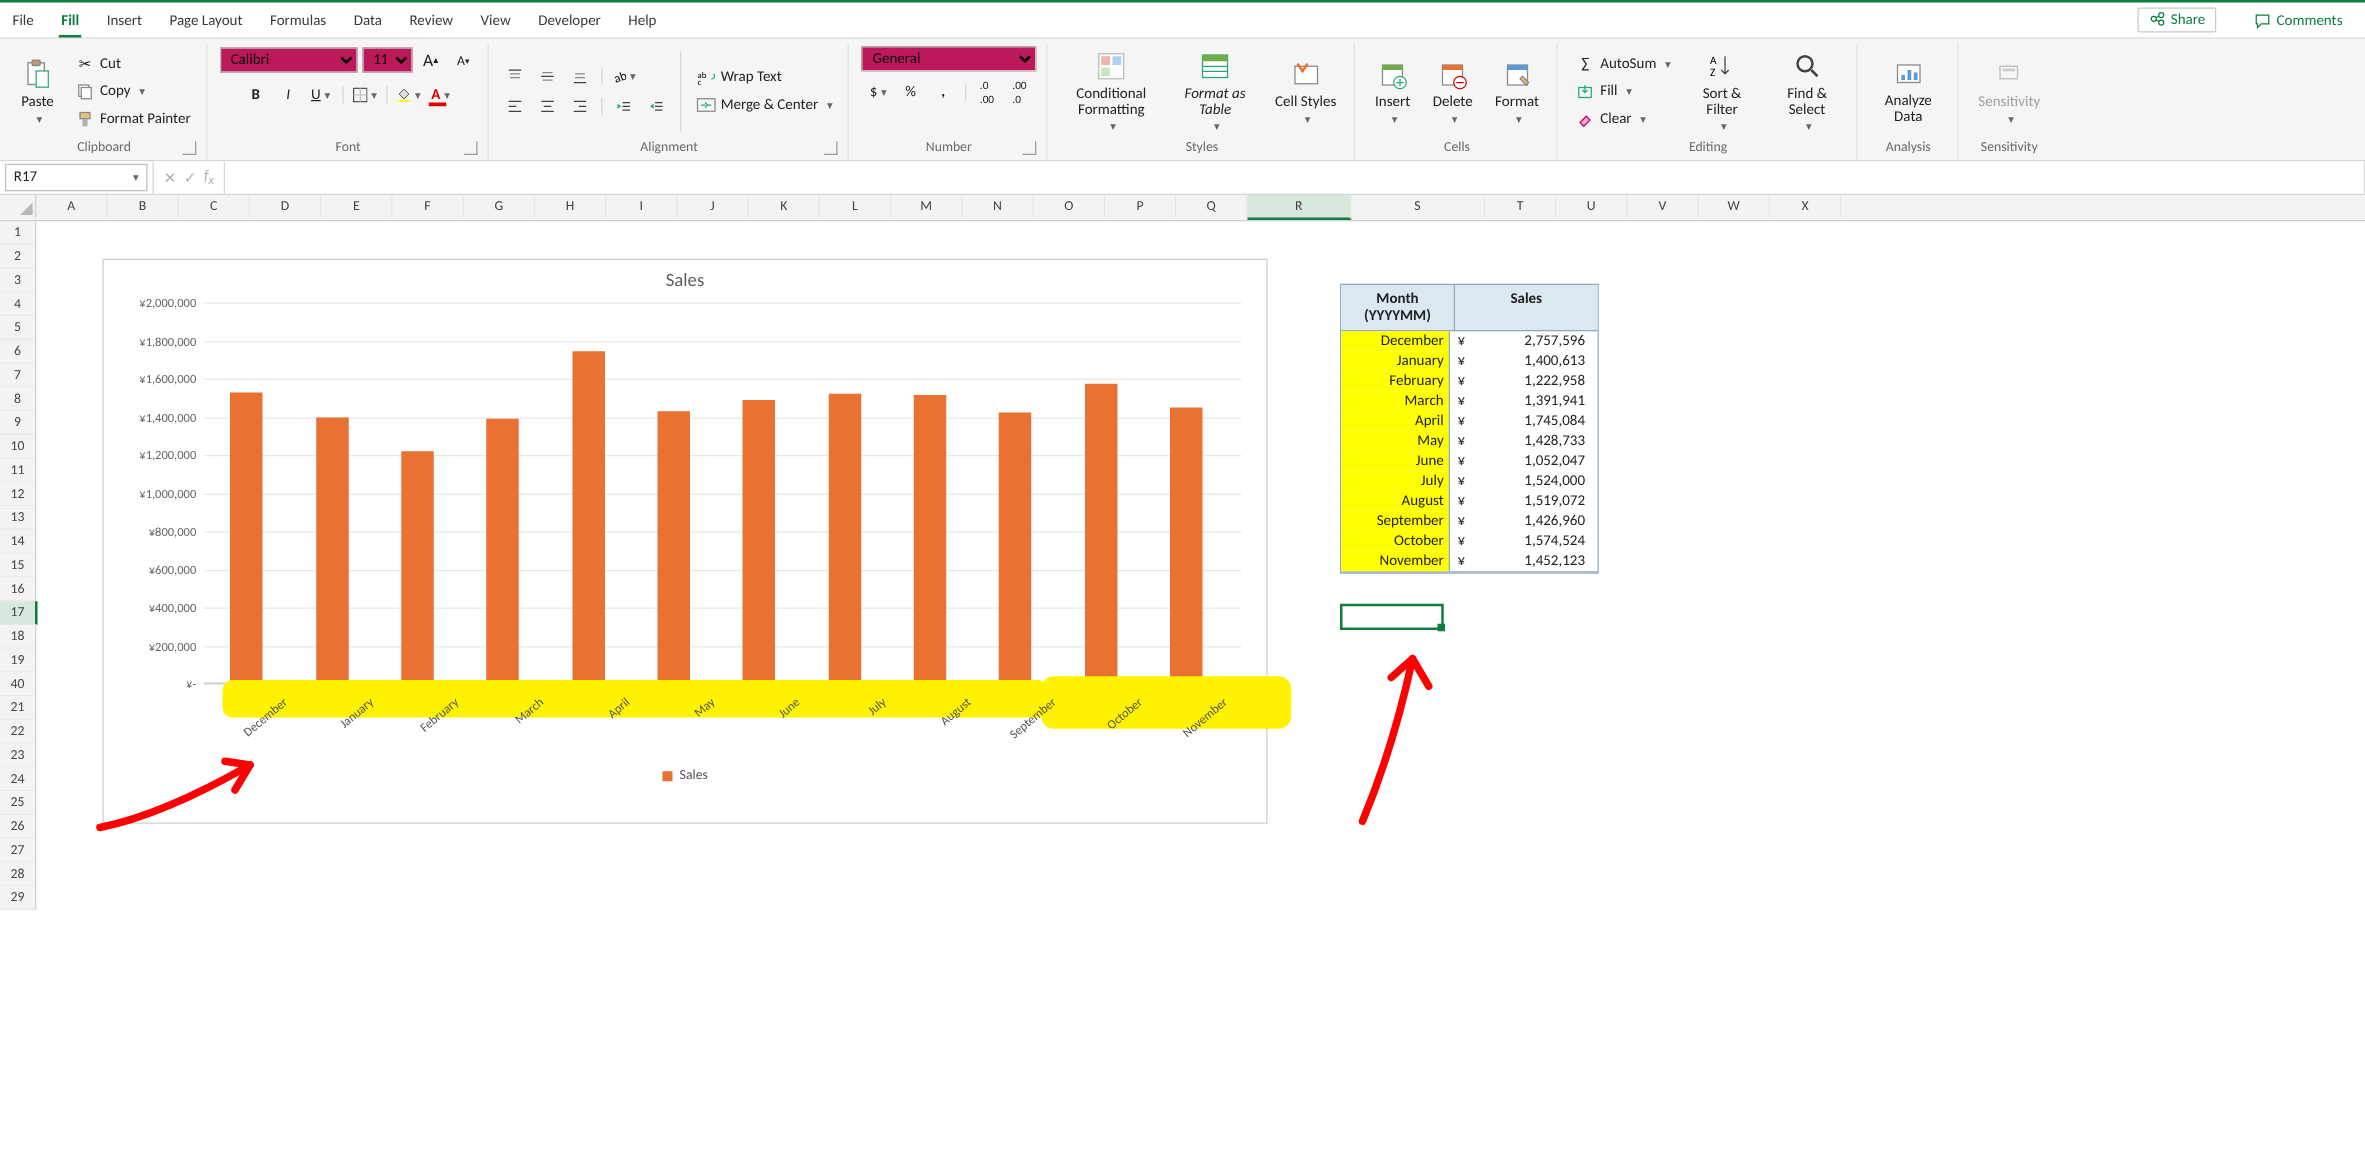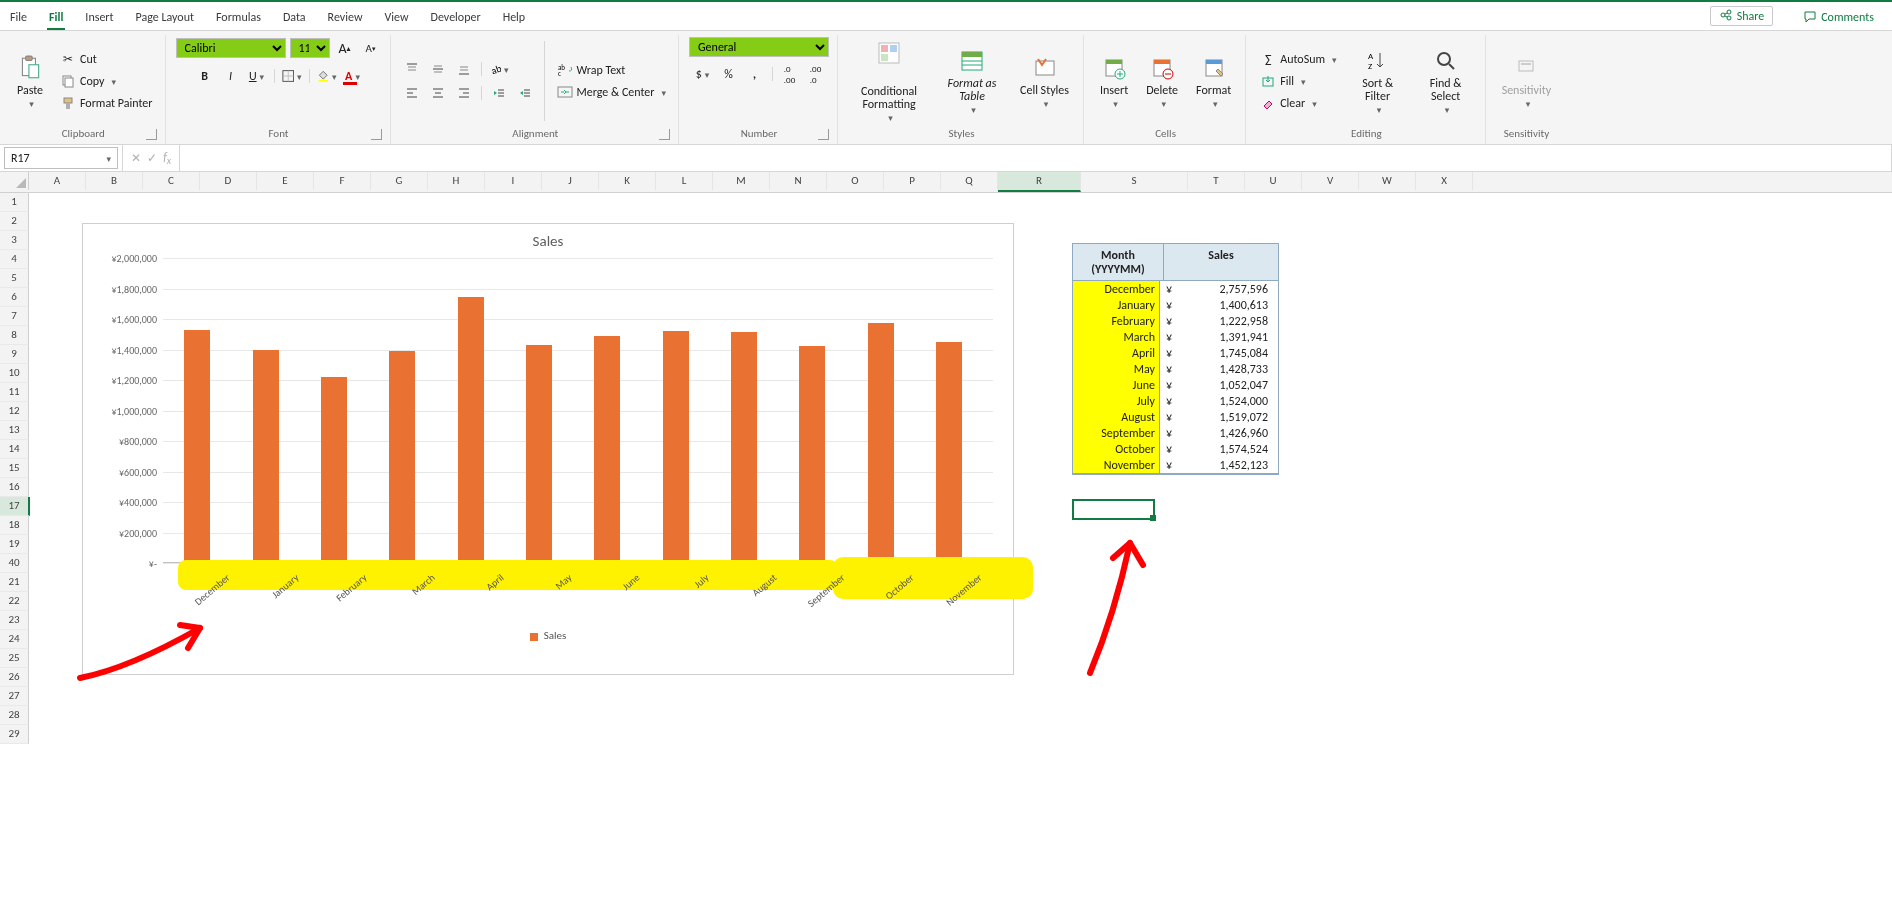--- a/index.html
+++ b/index.html
@@ -19,21 +19,21 @@
   .grp .body{flex:1;display:flex;align-items:center;gap:6px;}
   .grp .lbl{text-align:center;font-size:11px;color:#6a6a6a;padding:2px 0 2px 0;position:relative;}
   .dlaunch{position:absolute;right:0;bottom:2px;width:10px;height:10px;border:1px solid #9a9a9a;border-top:none;border-left:none;}
   .stack{display:flex;flex-direction:column;gap:2px;}
   .hstack{display:flex;align-items:center;gap:4px;}
   .ritem{display:flex;align-items:center;gap:4px;padding:2px 4px;border-radius:2px;white-space:nowrap;}
   .bigbtn{display:flex;flex-direction:column;align-items:center;justify-content:center;padding:2px 6px;gap:2px;text-align:center;line-height:1.1;}
   .bigicon{width:28px;height:28px;display:flex;align-items:center;justify-content:center;}
   .smicon{width:16px;height:16px;display:inline-flex;align-items:center;justify-content:center;}
   .dd::after{content:"▾";font-size:9px;color:#666;margin-left:3px;}
-  select,input.rin{border:1px solid #bfbfbf;background:#84cc16;font-family:inherit;font-size:12px;padding:1px 4px;height:20px;}
+  select,input.rin{border:1px solid #bfbfbf;background:#be185d;font-family:inherit;font-size:12px;padding:1px 4px;height:20px;}
   .fontname{width:110px;}
   .fontsize{width:40px;}
   .numfmt{width:140px;}
   .fmtbtn{width:20px;height:20px;display:inline-flex;align-items:center;justify-content:center;border:1px solid transparent;}
   .sep{width:1px;background:#d6d6d6;align-self:stretch;margin:4px 2px;}
   .muted{color:#a0a0a0;}
   
   .fbar{display:flex;align-items:center;border-bottom:1px solid #d6d6d6;height:26px;background:#fff;}
   .namebox{width:100px;border:1px solid #bfbfbf;margin:2px 4px;padding:1px 6px;height:18px;display:flex;align-items:center;justify-content:space-between;}
   .namebox::after{content:"▾";font-size:9px;color:#666;}
@@ -319,21 +319,21 @@
     <div class="body">
       <div class="bigbtn dd">
         <span class="bigicon">
             <svg width="26" height="26">
               <rect x="3" y="3" width="20" height="20" fill="#fff" stroke="#bbb"></rect>
               <rect x="5" y="5" width="7" height="7" fill="#f2b0b0"></rect>
               <rect x="14" y="5" width="7" height="7" fill="#b0d0f2"></rect>
               <rect x="5" y="14" width="7" height="7" fill="#c8e6c0"></rect>
             </svg>
           </span>
-        <span style="max-width:70px;margin-top:16px;">Conditional Formatting</span>
+        <span style="max-width:70px;">Conditional Formatting</span>
       </div>
       <div class="bigbtn dd">
         <span class="bigicon">
             <svg width="26" height="26">
               <rect x="3" y="4" width="20" height="18" fill="#fff" stroke="#2a7"></rect>
               <rect x="3" y="4" width="20" height="5" fill="#70ad47"></rect>
               <line x1="3" y1="13" x2="23" y2="13" stroke="#2a7"></line>
               <line x1="3" y1="17" x2="23" y2="17" stroke="#2a7"></line>
             </svg>
           </span>
@@ -432,20 +432,36 @@
               <circle cx="10" cy="10" r="6" fill="none" stroke="#444" stroke-width="2"></circle>
               <line x1="15" y1="15" x2="20" y2="20" stroke="#444" stroke-width="2"></line>
             </svg>
           </span>
         <span style="max-width:50px;">Find &amp; Select</span>
       </div>
     </div>
     <div class="lbl"><span>Editing</span></div>
   </div>
 
+  <div class="grp">
+    <div class="body">
+      <div class="bigbtn">
+        <span class="bigicon">
+            <svg width="26" height="26">
+              <rect x="4" y="6" width="18" height="14" fill="#fff" stroke="#888"></rect>
+              <rect x="7" y="14" width="3" height="4" fill="#5b9bd5"></rect>
+              <rect x="12" y="10" width="3" height="8" fill="#5b9bd5"></rect>
+              <rect x="17" y="12" width="3" height="6" fill="#5b9bd5"></rect>
+            </svg>
+          </span>
+        <span style="max-width:50px;">Analyze Data</span>
+      </div>
+    </div>
+    <div class="lbl"><span>Analysis</span></div>
+  </div>
 
   <div class="grp">
     <div class="body">
       <div class="bigbtn dd muted">
         <span class="bigicon">
             <svg width="26" height="26">
               <rect x="6" y="6" width="14" height="10" fill="none" stroke="#bbb"></rect>
               <rect x="8" y="8" width="10" height="2" fill="#ccc"></rect>
             </svg>
           </span>

